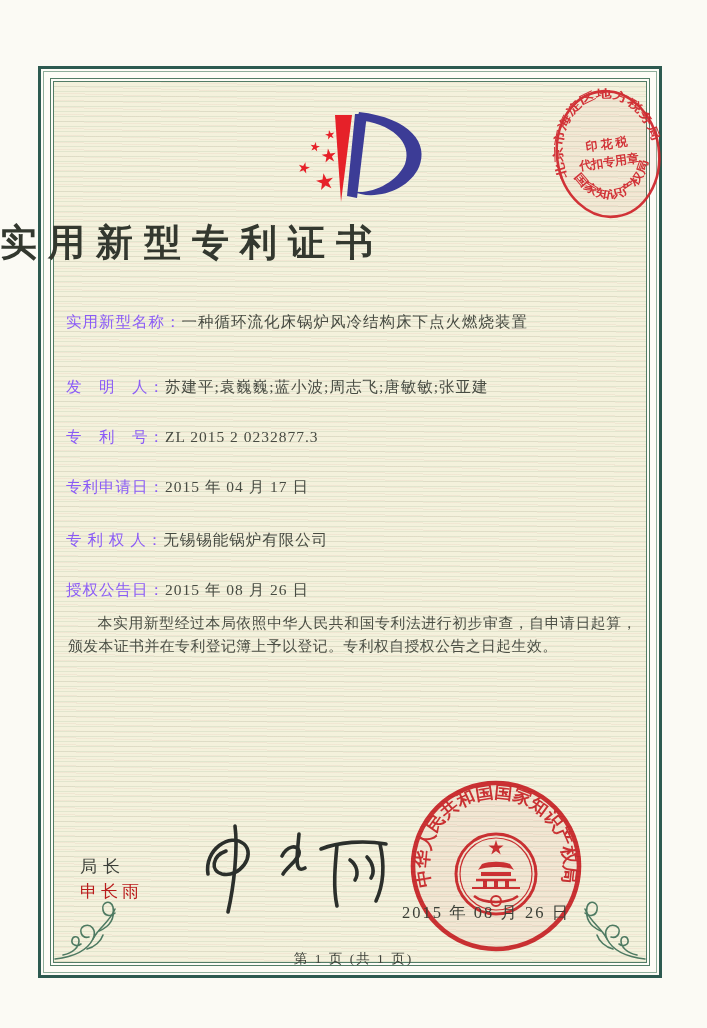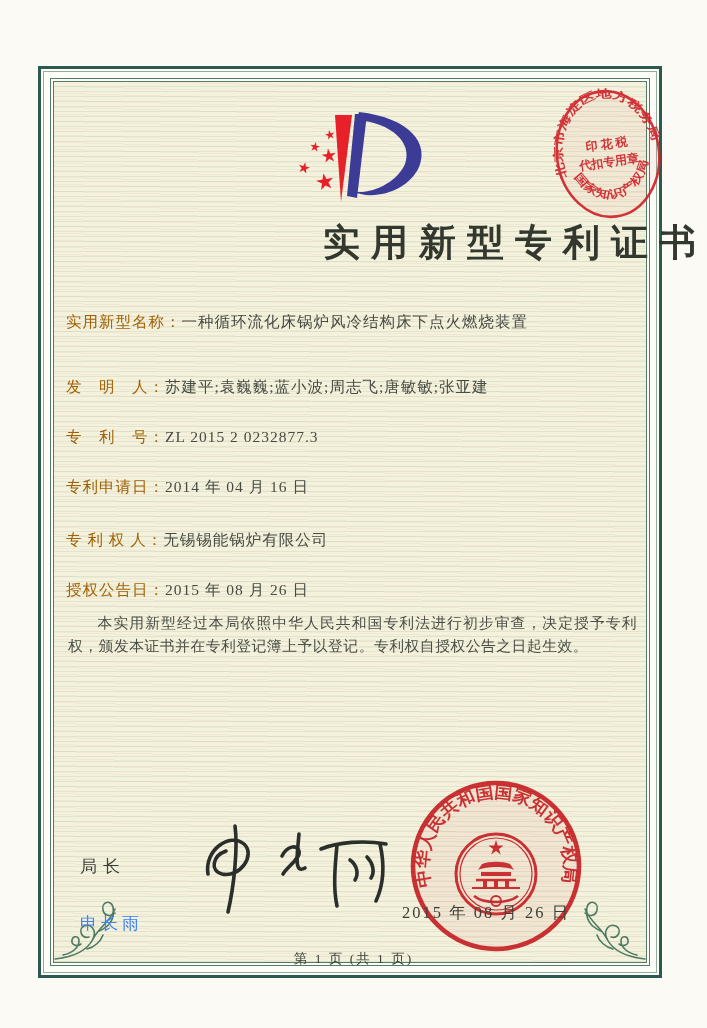--- a/index.html
+++ b/index.html
@@ -37,42 +37,42 @@
   .corner-orn.br{right:2px;bottom:2px;transform:scaleX(-1);}
   
   .cert-no{
     position:absolute;left:60px;top:112px;
     font-size:15px;letter-spacing:3px;color:#3f443f;
   }
   .logo{position:absolute;left:271px;top:106px;width:166px;height:108px;}
   .tax-stamp{position:absolute;left:546px;top:76px;width:124px;height:156px;opacity:.92;}
   .title{
     position:absolute;left:0;right:0;top:218px;
-    text-align:right;font-size:37px;font-weight:600;
+    text-align:left;font-size:37px;font-weight:600;
     letter-spacing:11px;color:#33382f;margin:0;
   }
   .field{
     position:absolute;left:66px;right:60px;
     font-size:15.5px;color:#474b42;letter-spacing:1px;
     white-space:nowrap;
   }
-  .field .f-label{color:#a16207;}
+  .field .f-label{color:#8b5cf6;}
   .body-text{
     position:absolute;left:68px;right:70px;top:612px;
     font-size:14.8px;line-height:23px;color:#4a4e44;
     text-align:justify;
   }
   .body-text p{margin:0;text-indent:2em;letter-spacing:0.5px;}
   .director-label{
     position:absolute;left:80px;top:846px;
     font-size:17px;letter-spacing:6px;color:#3c403a;margin-top:9px;
   }
   .director-name{
     position:absolute;left:80px;top:880px;
-    font-size:17px;letter-spacing:4px;color:#3b82f6;margin-top:32px;
+    font-size:17px;letter-spacing:4px;color:#b91c1c;
   }
   .signature{position:absolute;left:186px;top:816px;width:218px;height:108px;}
   .seal{position:absolute;left:406px;top:776px;width:180px;height:180px;mix-blend-mode:multiply;opacity:.94;}
   .seal-date{
     position:absolute;left:402px;top:902px;
     font-size:16.5px;letter-spacing:2px;color:#3c4038;z-index:1;
   }
   .page-footer{
     position:absolute;left:0;right:0;top:950px;
     text-align:center;font-size:13.5px;letter-spacing:2px;color:#3e423a;
@@ -153,31 +153,31 @@
   <div class="field" style="top:312px">
     <span class="f-label">实用新型名称：</span><span>一种循环流化床锅炉风冷结构床下点火燃烧装置</span>
   </div>
   <div class="field" style="top:377px">
     <span class="f-label">发　明　人：</span><span>苏建平;袁巍巍;蓝小波;周志飞;唐敏敏;张亚建</span>
   </div>
   <div class="field" style="top:427px">
     <span class="f-label">专　利　号：</span><span>ZL 2015 2 0232877.3</span>
   </div>
   <div class="field" style="top:477px">
-    <span class="f-label">专利申请日：</span><span>2014 年 04 月 16 日</span>
+    <span class="f-label">专利申请日：</span><span>2015 年 04 月 17 日</span>
   </div>
   <div class="field" style="top:530px">
     <span class="f-label">专 利 权 人：</span><span>无锡锡能锅炉有限公司</span>
   </div>
   <div class="field" style="top:580px">
     <span class="f-label">授权公告日：</span><span>2015 年 08 月 26 日</span>
   </div>
 
   <div class="body-text">
-    <p>本实用新型经过本局依照中华人民共和国专利法进行初步审查，决定授予专利权，颁发本证书并在专利登记簿上予以登记。专利权自授权公告之日起生效。</p>
+    <p>本实用新型经过本局依照中华人民共和国专利法进行初步审查，自申请日起算，颁发本证书并在专利登记簿上予以登记。专利权自授权公告之日起生效。</p>
   </div>
 
   <div class="director-label">局长</div>
   <div class="director-name">申长雨</div>
 
   <svg class="signature" viewBox="0 0 218 108">
     <g fill="none" stroke="#2b2f2b" stroke-width="3.6" stroke-linecap="round" stroke-linejoin="round">
       <path d="M22,58 C18,34 44,16 58,28 C70,39 54,62 36,58 C24,55 26,40 40,35"></path>
       <path d="M49,10 C52,32 48,70 42,96"></path>
       <path d="M96,40 C101,30 111,28 113,35 C115,42 102,50 97,58"></path>

